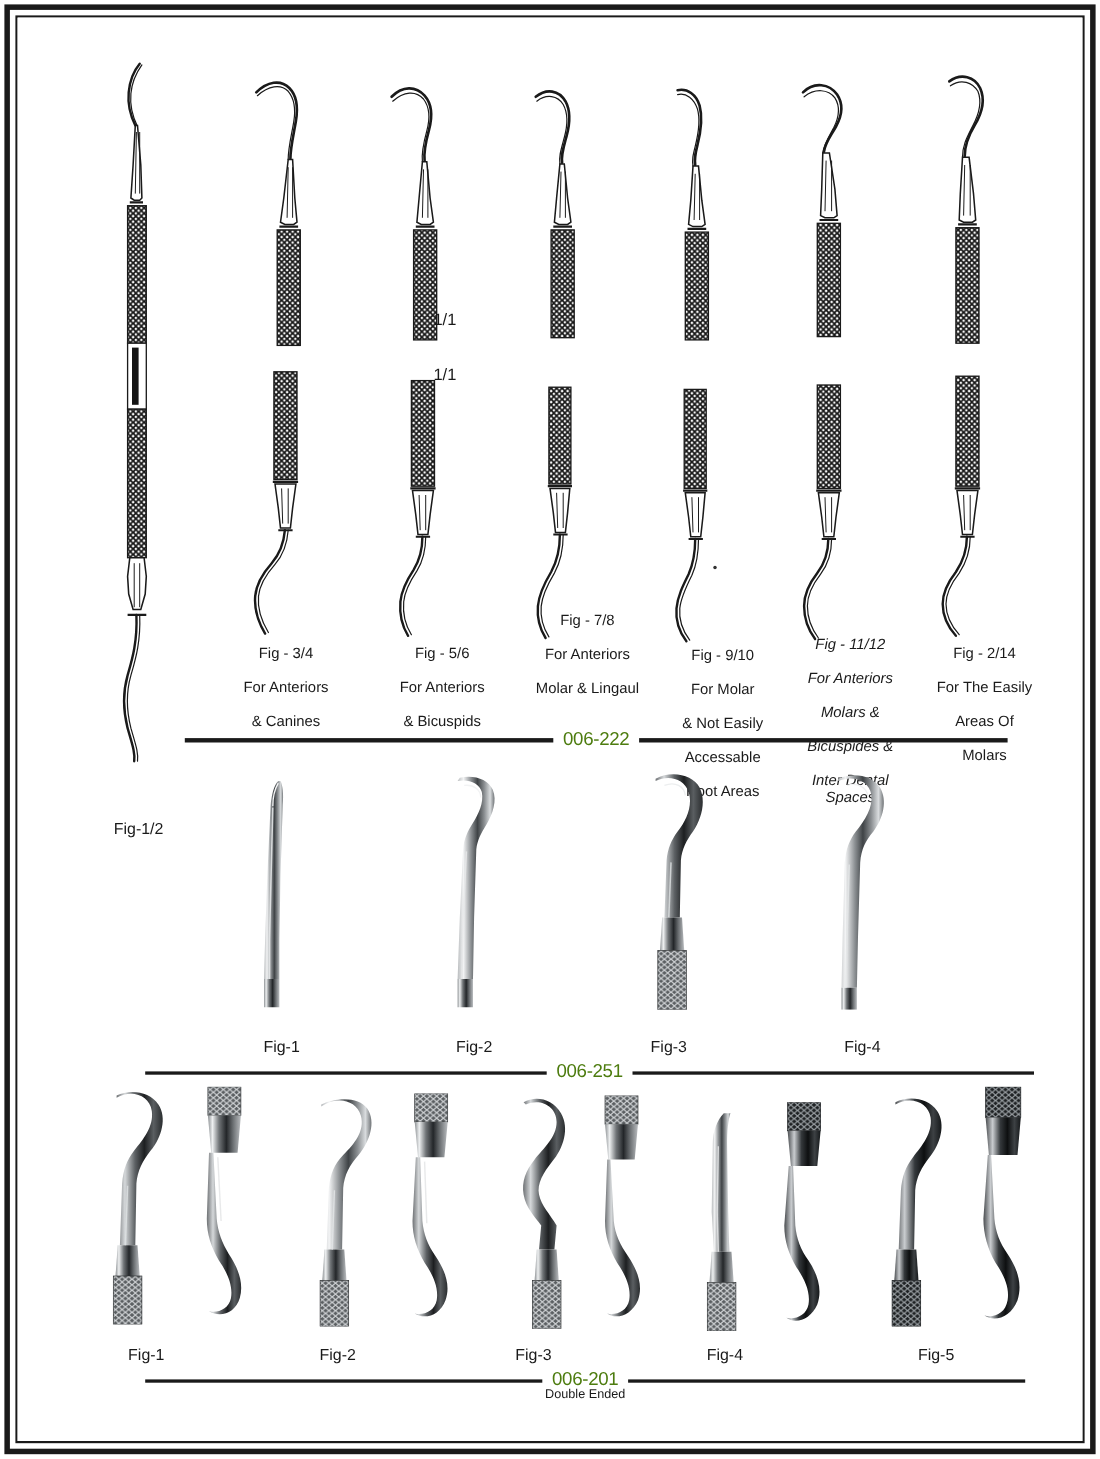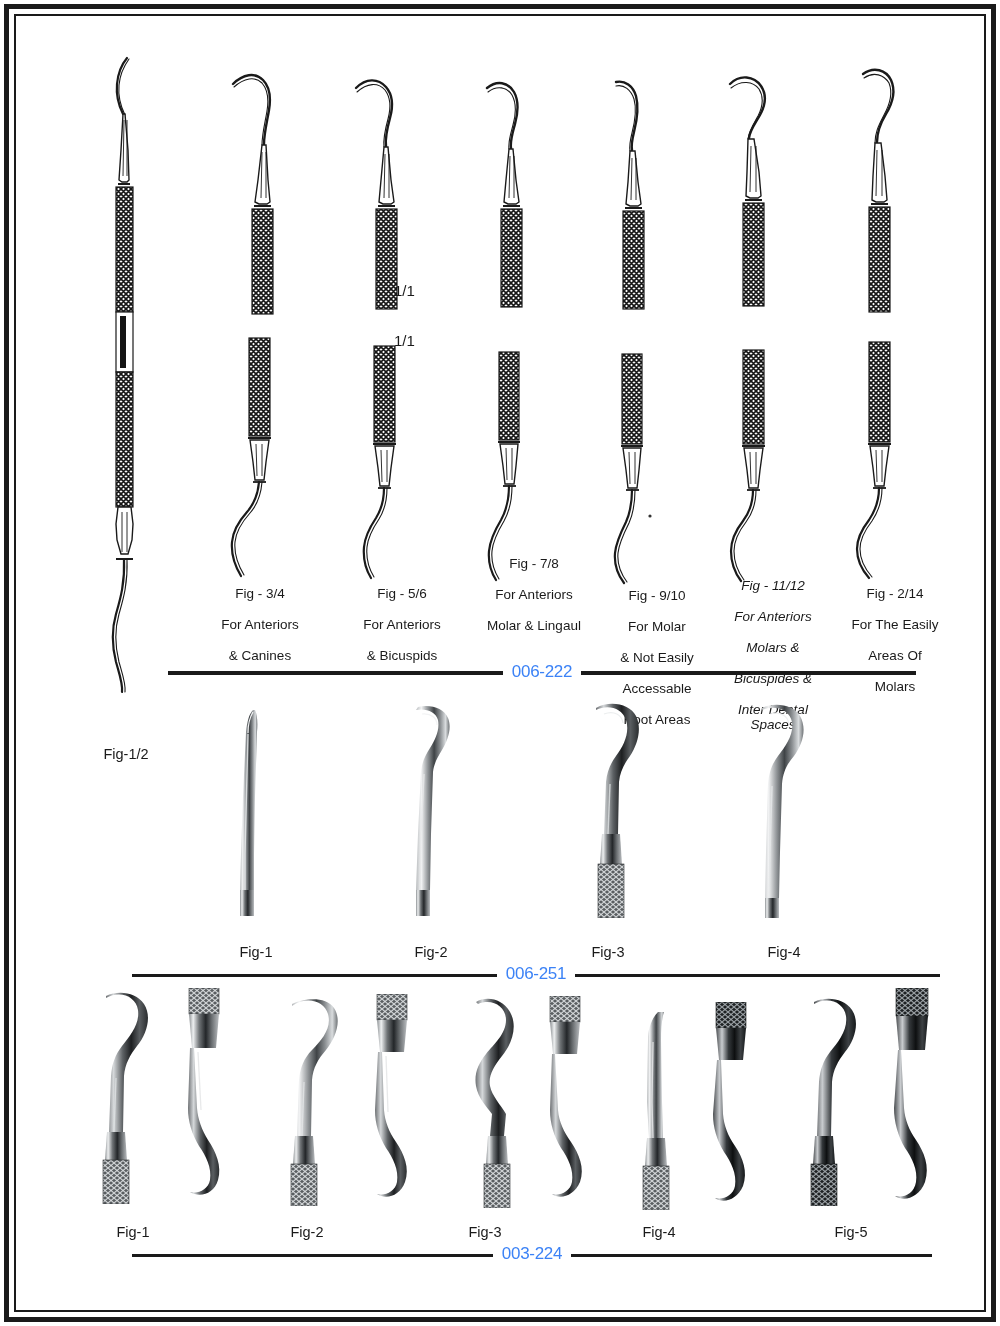--- a/index.html
+++ b/index.html
@@ -100,21 +100,21 @@
     height: 4px;
     background: #1a1a1a;
   }
   .divider .rule.thin { height: 3px; }
   .divider .dlabel {
     flex: 0 0 auto;
     padding: 0 9px;
     font-size: 17px;
     font-weight: normal;
     letter-spacing: -0.3px;
-    color: #3b82f6;
+    color: #4d7c0f;
     white-space: nowrap;
     position: relative;
     top: -1px;
   }
   .dsub {
     position: absolute;
     width: 100%;
     text-align: center;
     font-size: 11.5px;
     color: #1a1a1a;
@@ -555,18 +555,19 @@
     </div>
 
     <div class="figlabel" style="left:62px; top:1208px; width:110px;">Fig-1</div>
     <div class="figlabel" style="left:236px; top:1208px; width:110px;">Fig-2</div>
     <div class="figlabel" style="left:414px; top:1208px; width:110px;">Fig-3</div>
     <div class="figlabel" style="left:588px; top:1208px; width:110px;">Fig-4</div>
     <div class="figlabel" style="left:780px; top:1208px; width:110px;">Fig-5</div>
 
     <div class="divider" style="left:116px; top:1230px; width:800px;">
       <div class="rule thin"></div>
-      <div class="dlabel">003-224</div>
+      <div class="dlabel">006-201</div>
       <div class="rule thin"></div>
+      <div class="dsub" style="top:16px;">Double Ended</div>
     </div>
 
   </div>
 </div>
 
 </body></html>

